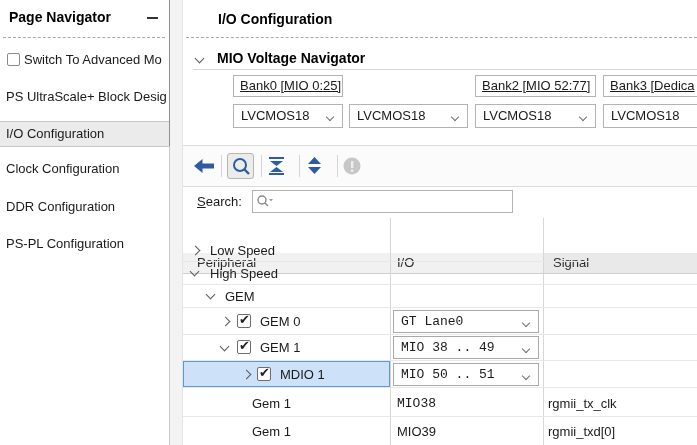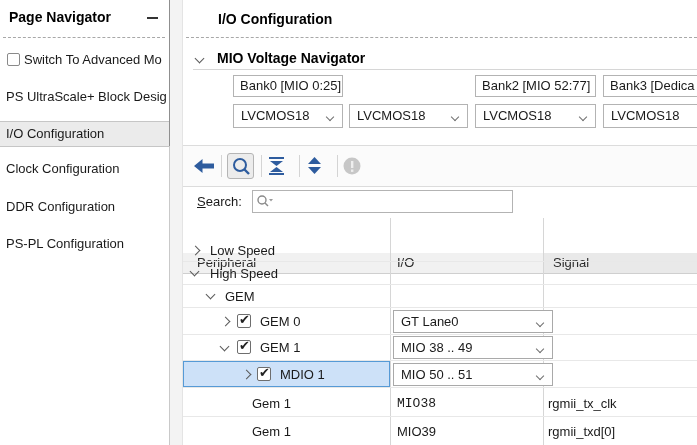--- a/index.html
+++ b/index.html
@@ -27,21 +27,21 @@
   .m-dash { left:3px; top:37px; width:511px; }
 
   .chev { display:inline-block; width:7px; height:7px; border-right:1.6px solid #5a5a5a; border-bottom:1.6px solid #5a5a5a; }
   .chev.down  { transform:rotate(45deg); }
   .chev.right { transform:rotate(-45deg); }
 
   .sect-chev { position:absolute; left:13px; top:55px; }
   .sect-title { position:absolute; left:34px; top:50px; font-weight:bold; font-size:14px; color:#000; }
   .sect-underline { position:absolute; left:10px; top:69px; width:504px; height:1px; background:#d6d6d6; }
 
-  .bank-box { position:absolute; top:75px; height:22px; line-height:20px; border:1px solid #b3b3b3; background:#fff; padding-left:6px; white-space:nowrap; overflow:hidden; }
+  .bank-box { position:absolute; top:75px; height:22px; line-height:20px; border:1px solid #b3b3b3; background:#fff; padding-left:6px; white-space:nowrap; overflow:hidden;text-decoration:underline; }
   .volt-box { position:absolute; top:104px; height:24px; line-height:22px; border:1px solid #b3b3b3; background:#fff; padding-left:7px; white-space:nowrap; overflow:hidden; cursor:default; }
   .dd-chev { position:absolute; right:9px; top:9px; width:6px; height:6px; border-right:1.5px solid #6f6f6f; border-bottom:1.5px solid #6f6f6f; transform:rotate(45deg); }
 
   .hr { position:absolute; left:0; width:514px; height:1px; background:#dcdcdc; }
 
   #toolbar { position:absolute; left:0; top:146px; width:514px; height:40px; background:#fbfbfb; }
   .tb-sep { position:absolute; top:9px; width:1px; height:22px; background:#d4d4d4; }
   .tb-btn { position:absolute; top:7px; width:27px; height:26px; border-radius:3px; }
   .tb-btn.pressed { background:#ececec; border:1px solid #b5b5b5; }
 
@@ -55,21 +55,21 @@
   #table { position:absolute; left:0; top:218px; width:514px; height:227px; }
   .col-sep { position:absolute; top:0; width:1px; height:227px; background:#d6d6d6; z-index:1; }
   #thead { position:absolute; left:0; top:0; width:514px; height:21px; background:#f1f1f1; border-bottom:1px solid #cfcfcf; z-index:0;margin-top:35px; }
   #thead .sigcell { position:absolute; left:360px; top:0; width:154px; height:20px; background:#e9e9e9; }
   .th { position:absolute; top:2px; color:#2b2b2b; }
   .trow { position:absolute; left:0; width:514px; border-bottom:1px solid #e8e8e8; z-index:2; }
   .tlabel { position:absolute; white-space:nowrap; }
   .t-arrow { position:absolute; }
   .t-cb { position:absolute; width:14px; height:14px; border:1px solid #6e6e6e; border-radius:2px; background:#fff; text-align:center; }
   .t-cb .mark { position:absolute; left:1px; top:-3px; font-size:13px; color:#222; }
-  .io-dd { position:absolute; left:210px; width:160px; border:1px solid #a9a9a9; background:#fff; padding-left:7px; white-space:nowrap; cursor:default; z-index:3; }
+  .io-dd { position:absolute; left:210px; width:146px; border:1px solid #a9a9a9; background:#fff; padding-left:7px; white-space:nowrap; cursor:default; z-index:3;font-family:Liberation Mono, monospace; }
   .sel-box { position:absolute; left:0; width:207px; background:#cde1f8; border:1px solid #569ad6; z-index:0; }
 </style>
 </head>
 <body>
 
 <div id="app">
 
   <div id="sidebar">
     <div class="sb-title">Page Navigator</div>
     <div class="min-bar"></div>

